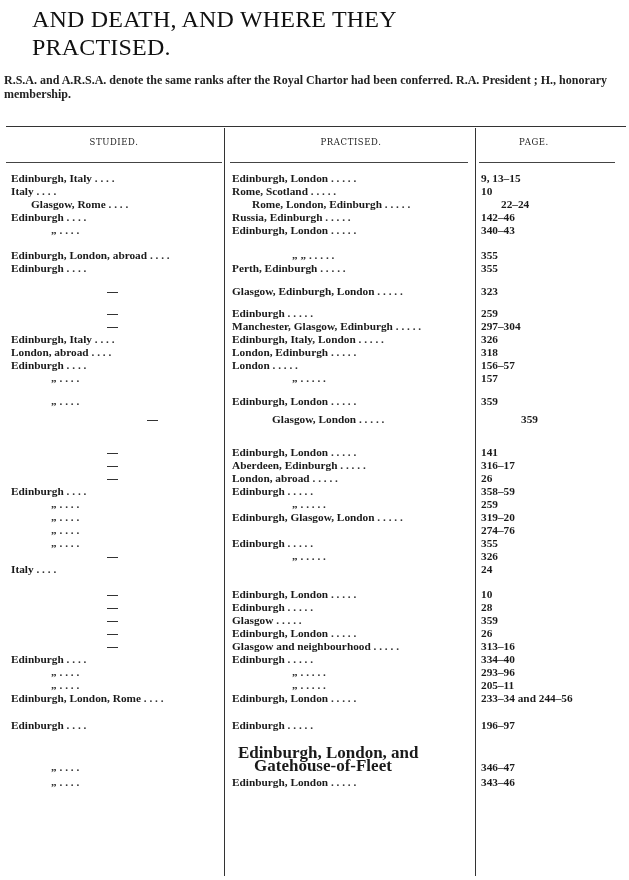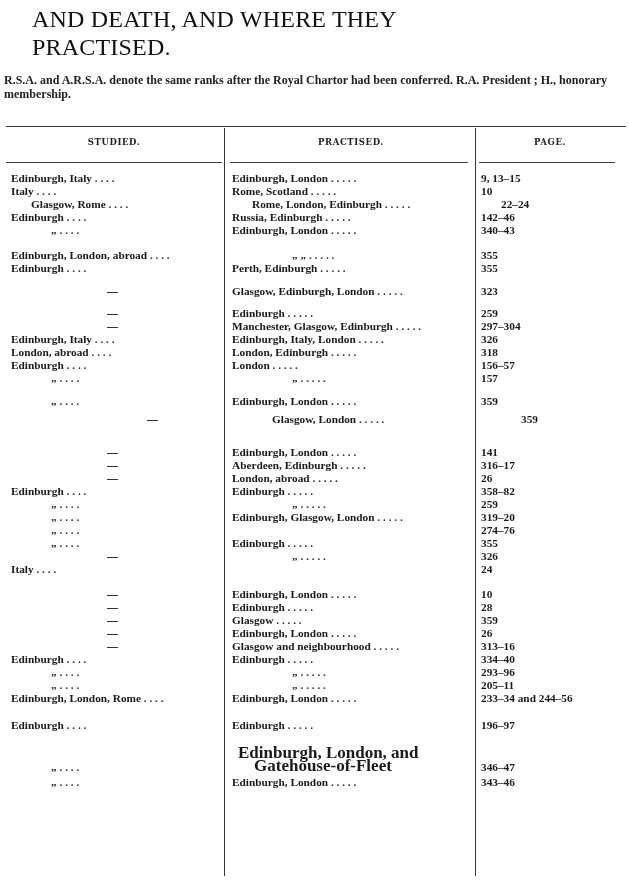--- a/index.html
+++ b/index.html
@@ -17,27 +17,27 @@
     .note {
       position: absolute; left: 4px; top: 73px; width: 622px;
       font-size: 12px; line-height: 14px; font-weight: bold; color: #222;
       font-family: "Liberation Serif", serif;
     }
     .rule-top { position: absolute; left: 6px; right: 3px; top: 126px; border-top: 1.5px solid #333; }
     .vline { position: absolute; top: 128px; bottom: 4px; border-left: 1.2px solid #333; }
     #v1 { left: 224px; }
     #v2 { left: 475px; }
     .hdr {
-      position: absolute; top: 137px; font-size: 8.5px; font-weight: bold;
+      position: absolute; top: 137px; font-size: 8.5px; font-weight: normal;
       letter-spacing: 0.6px; text-align: center; color: #222;
       font-family: "DejaVu Serif", serif;
     }
     #h1 { left: 6px; width: 216px; }
     #h2 { left: 228px; width: 246px; }
-    #h3 { left: 476px; width: 148px; }
+    #h3 { left: 460px; width: 148px; }
     .hrule { position: absolute; top: 162px; border-top: 1px solid #444; }
     #r1 { left: 6px; width: 216px; }
     #r2 { left: 230px; width: 238px; }
     #r3 { left: 479px; width: 136px; }
 
     .row { position: absolute; left: 0; width: 629px; height: 14px; font-size: 11.3px; line-height: 14px; font-weight: bold; font-family: "Liberation Serif", serif; }
     .cell { position: absolute; top: 0; white-space: nowrap; overflow: hidden; }
     .c1 { left: 11px; width: 212px; }
     .c2 { left: 232px; width: 240px; }
     .c3 { left: 481px; width: 146px; }
@@ -157,21 +157,21 @@
       <div class="cell c3">316–17</div>
     </div>
     <div class="row" style="top: 471px;">
       <div class="cell c1"><span class="dash"></span></div>
       <div class="cell c2"><span>London, abroad</span><span class="dots">  .   .   .   .   .</span></div>
       <div class="cell c3">26</div>
     </div>
     <div class="row" style="top: 484px;">
       <div class="cell c1"><span>Edinburgh</span><span class="dots">   .   .   .   .</span></div>
       <div class="cell c2"><span>Edinburgh</span><span class="dots">  .   .   .   .   .</span></div>
-      <div class="cell c3">358–82</div>
+      <div class="cell c3">358–59</div>
     </div>
     <div class="row" style="top: 497px;">
       <div class="cell c1"><span class="ditto">„</span><span class="dots">   .   .   .   .</span></div>
       <div class="cell c2"><span class="ditto2">„</span><span class="dots">  .   .   .   .   .</span></div>
       <div class="cell c3">259</div>
     </div>
     <div class="row" style="top: 510px;">
       <div class="cell c1"><span class="ditto">„</span><span class="dots">   .   .   .   .</span></div>
       <div class="cell c2"><span>Edinburgh, Glasgow, London</span><span class="dots">  .   .   .   .   .</span></div>
       <div class="cell c3">319–20</div>

